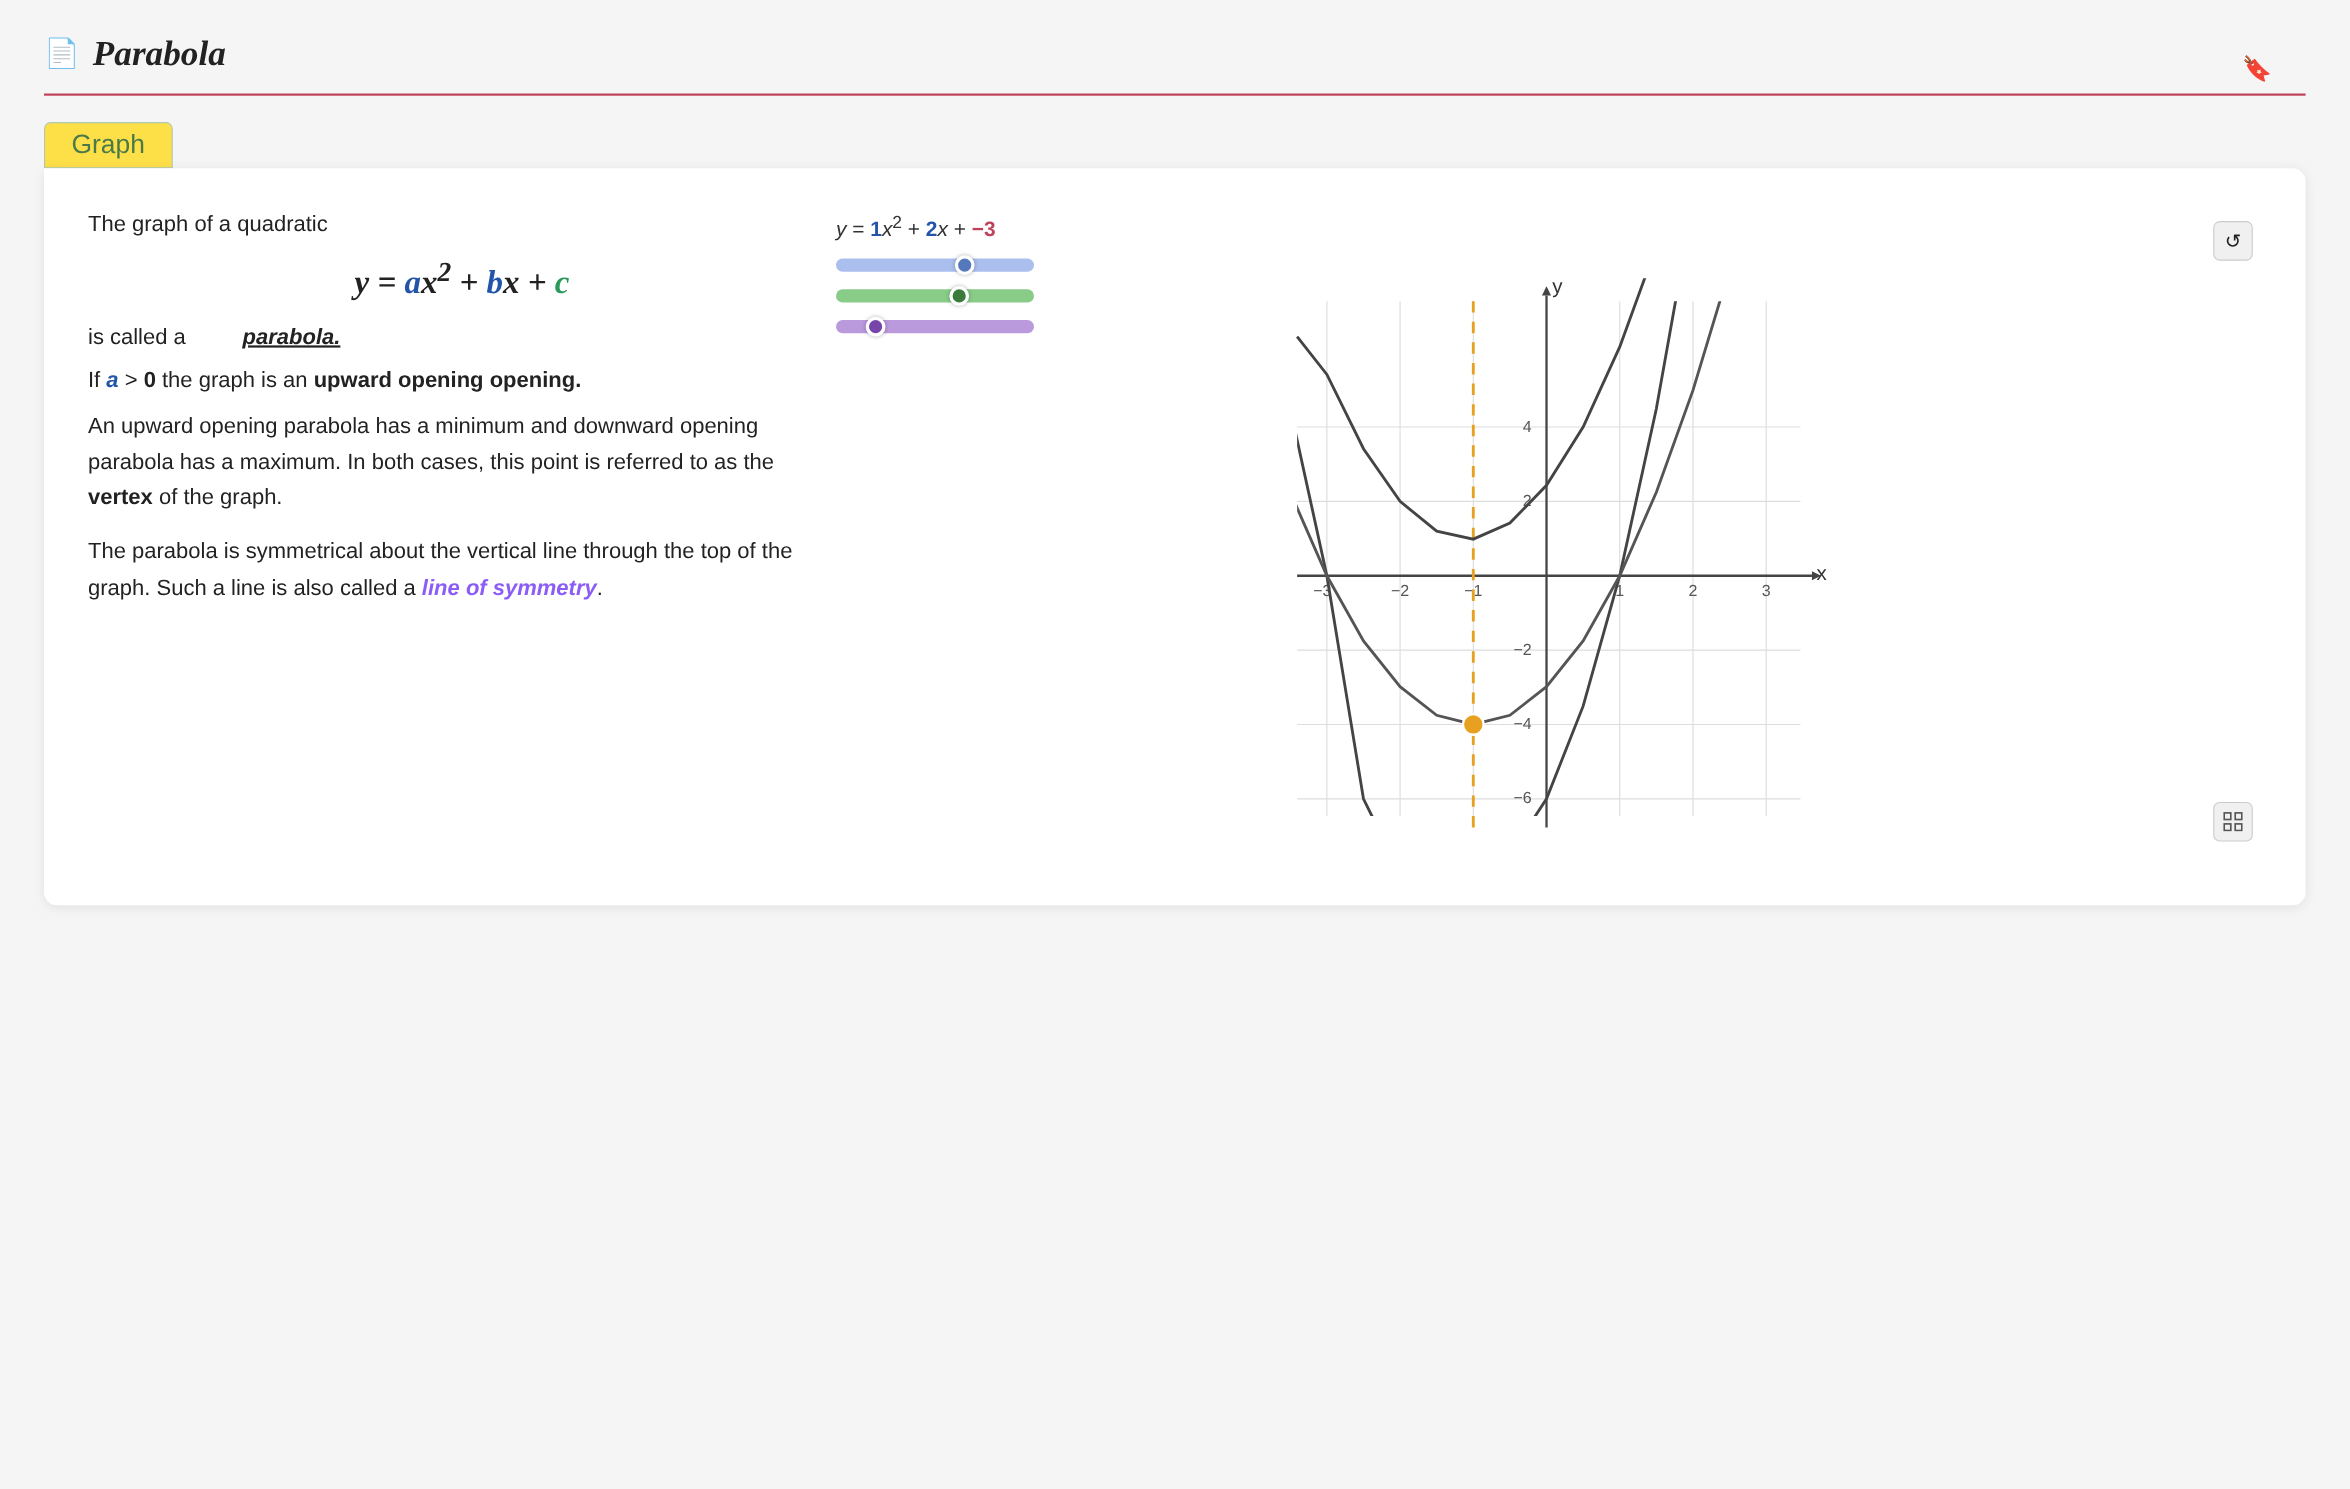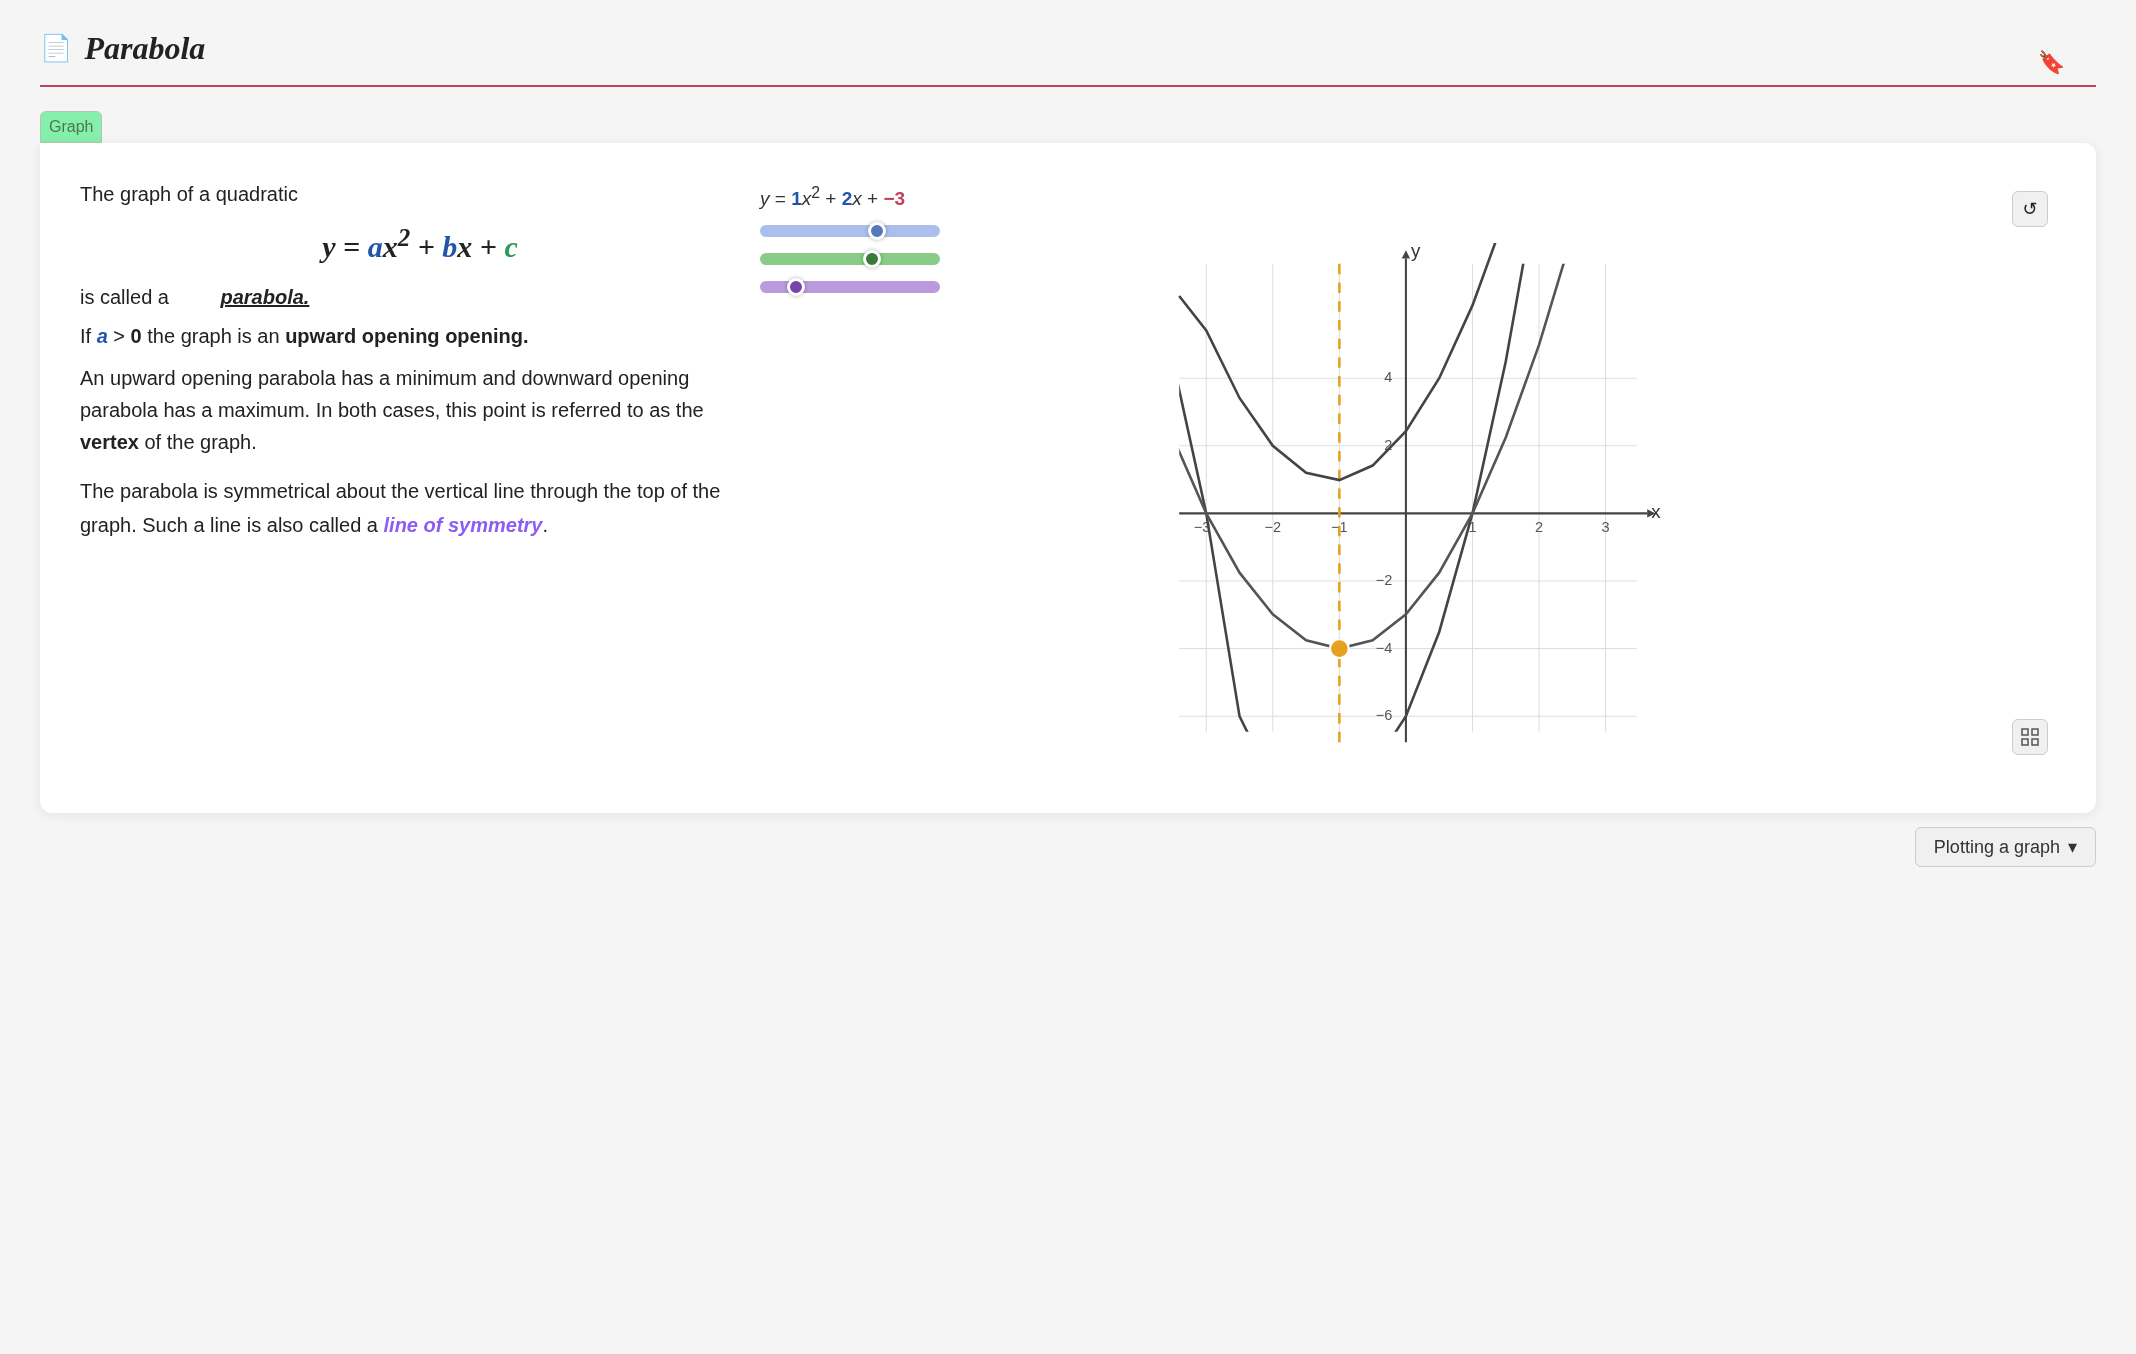--- a/index.html
+++ b/index.html
@@ -36,25 +36,25 @@
       top: 20px;
       right: 30px;
       font-size: 22px;
       color: #bbb;
     }
     .tab-row {
       display: flex;
       margin-bottom: 0;
     }
     .tab {
-      padding: 6px 8px;
+      padding: 6px 24px;
       border: 1px solid #b0c8b0;
       border-radius: 6px 6px 0 0;
-      background: #86efac;
-      font-size: 16px;
+      background: #fde047;
+      font-size: 24px;
       color: #4a7a4a;
       font-family: Arial, sans-serif;
       cursor: pointer;
     }
     .content-card {
       background: #fff;
       border-radius: 0 12px 12px 12px;
       box-shadow: 0 2px 12px rgba(0,0,0,0.08);
       padding: 40px 40px 50px 40px;
       display: flex;
@@ -393,20 +393,14 @@
           <rect x="1" y="1" width="6" height="6" stroke="#555" stroke-width="1.5" fill="none"></rect>
           <rect x="11" y="1" width="6" height="6" stroke="#555" stroke-width="1.5" fill="none"></rect>
           <rect x="1" y="11" width="6" height="6" stroke="#555" stroke-width="1.5" fill="none"></rect>
           <rect x="11" y="11" width="6" height="6" stroke="#555" stroke-width="1.5" fill="none"></rect>
         </svg>
       </div>
 
     </div>
   </div>
 
-  <div class="bottom-bar" style="margin-top:14px;">
-    <button class="plotting-btn">
-      <span>Plotting a graph</span>
-      <span>▾</span>
-    </button>
-  </div>
 
 </div>
 
 </body></html>

